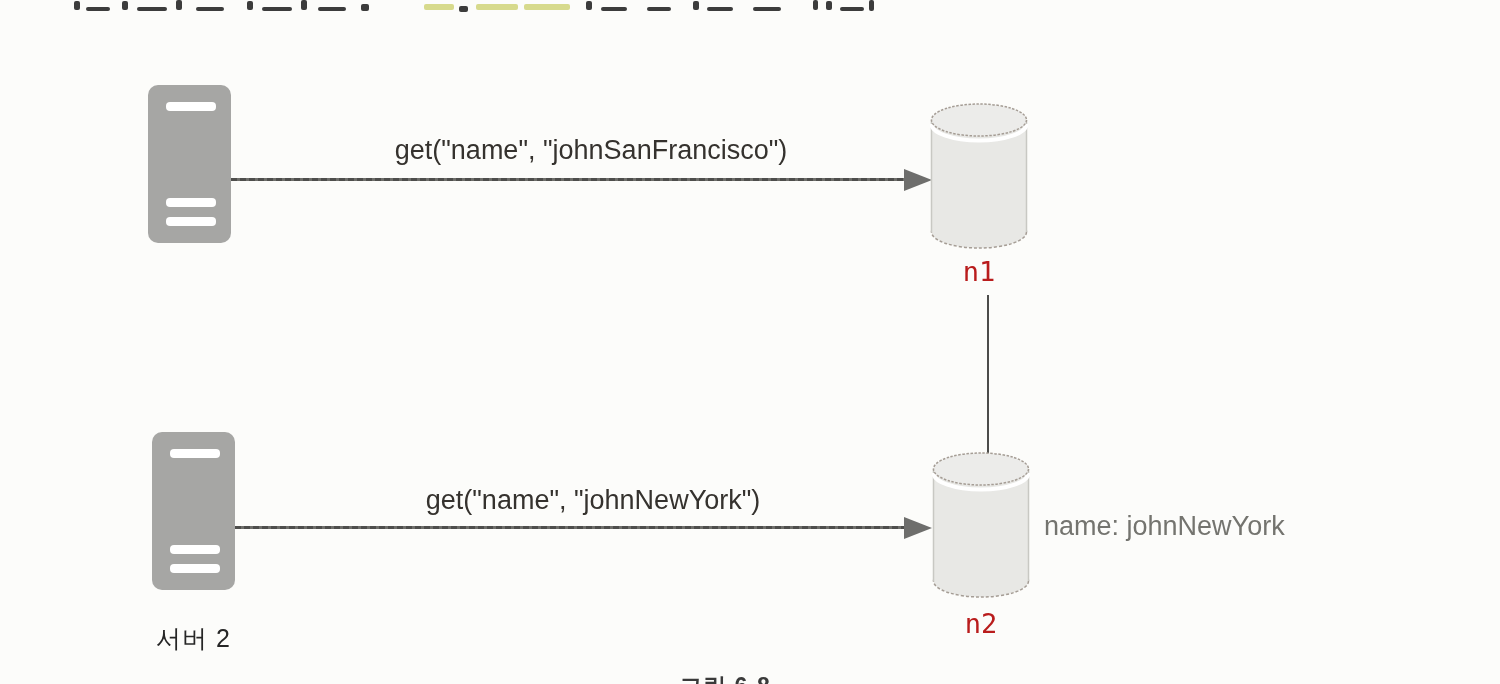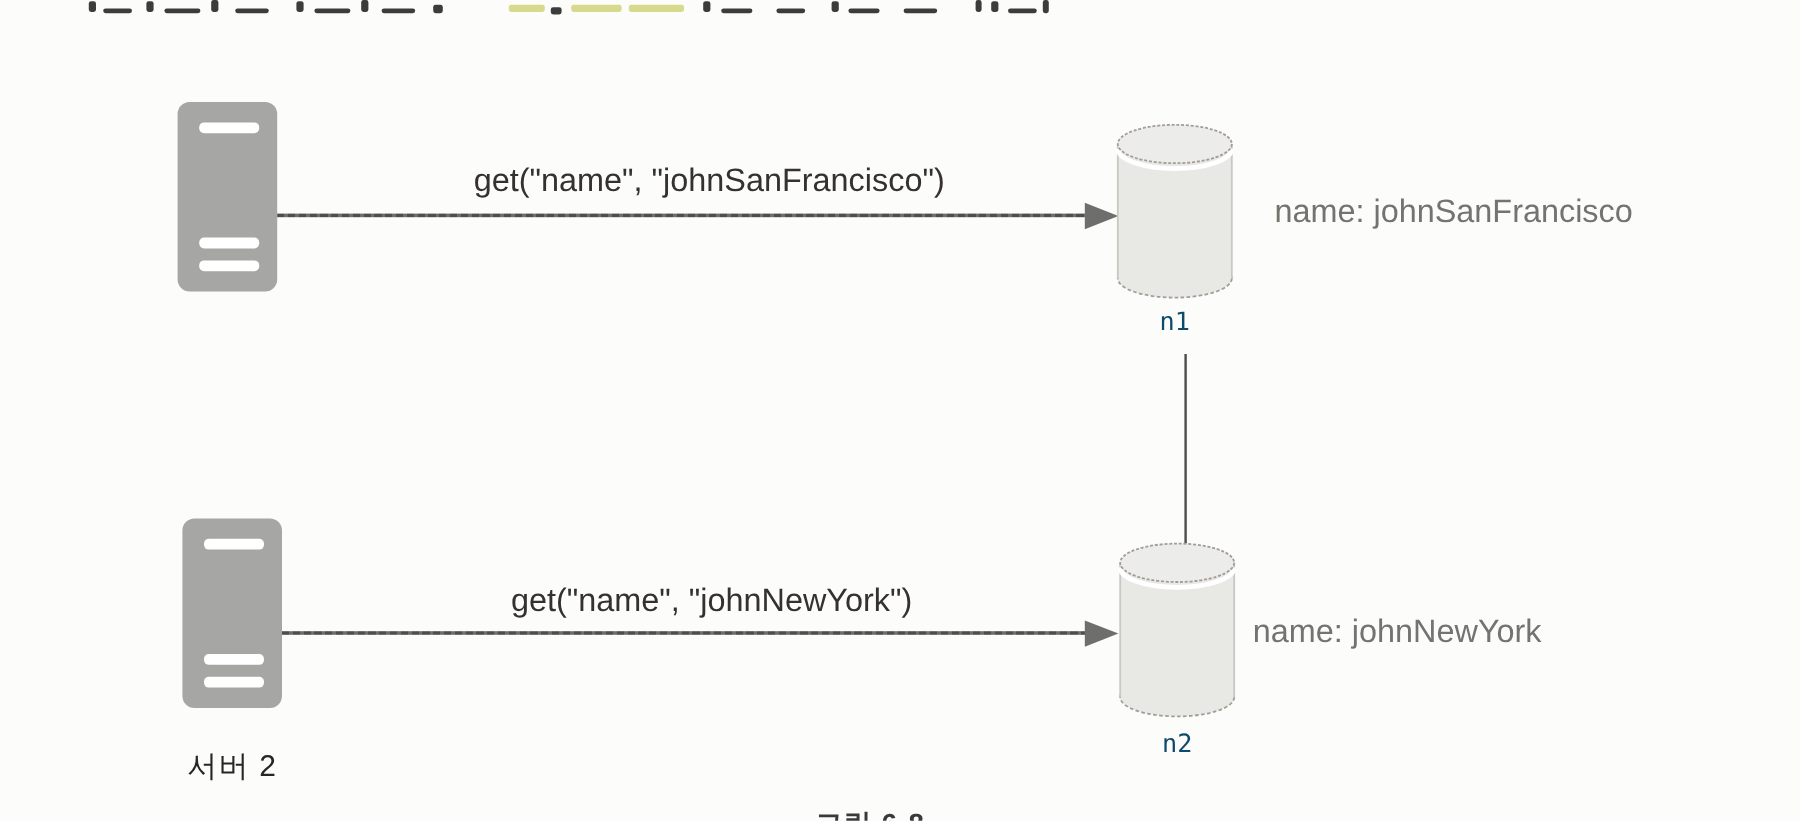--- a/index.html
+++ b/index.html
@@ -44,21 +44,21 @@
     position:absolute;width:682px;text-align:center;
     font-size:27px;font-weight:500;color:var(--request-text,#35322e);
   }
   
   .cyl-body{fill:var(--cylinder-fill,#e8e8e5);}
   .cyl-top{fill:var(--cylinder-top-fill,#ececea);}
   .cyl-rim{stroke:var(--cylinder-rim,#a59d95);}
   .cyl-side{stroke:#c8c8c3;}
   .node-label{
     position:absolute;width:98px;text-align:center;
-    font-size:21px;color:#0c4a6e;
+    font-size:27px;color:#b91c1c;
     font-family:"DejaVu Sans Mono", monospace;
   }
   .node-value{
     position:absolute;font-size:27px;
     color:var(--node-value-text,#74746f);white-space:nowrap;
   }
   #node-link{position:absolute;left:987px;top:295px;width:2px;height:158px;background:#4c4c4a;}
   #caption{
     position:absolute;left:575px;top:671px;width:300px;text-align:center;
     font-size:23px;font-weight:bold;color:#3a3a3a;letter-spacing:1px;
@@ -109,21 +109,20 @@
 
   <svg style="position:absolute;left:930px;top:101px;" width="98" height="150" viewBox="0 0 98 150">
     <ellipse class="cyl-body cyl-rim" cx="49" cy="131" rx="47.5" ry="16" stroke-width="1.5" stroke-dasharray="3 2"></ellipse>
     <rect class="cyl-body" x="1.5" y="19" width="95" height="112" stroke="none"></rect>
     <line class="cyl-side" x1="1.5" y1="19" x2="1.5" y2="131" stroke-width="1.5"></line>
     <line class="cyl-side" x1="96.5" y1="19" x2="96.5" y2="131" stroke-width="1.5"></line>
     <path d="M1.5,23 a47.5,16.5 0 0 0 95,0" stroke="#ffffff" stroke-width="4" fill="none"></path>
     <ellipse class="cyl-top cyl-rim" cx="49" cy="19" rx="47.5" ry="16" stroke-width="1.5" stroke-dasharray="2.5 1.5"></ellipse>
   </svg>
   <div class="node-label" style="left:930px;top:256px;">n1</div>
-  <div class="node-value" style="left:1062px;top:161px;">name: johnSanFrancisco</div>
 
   <div id="node-link"></div>
 
   <div class="server" style="left:152px;top:432px;">
     <div class="stripe s1"></div>
     <div class="stripe s2"></div>
     <div class="stripe s3"></div>
   </div>
   <div class="server-label" style="left:122px;top:622px;">서버 2</div>
 

